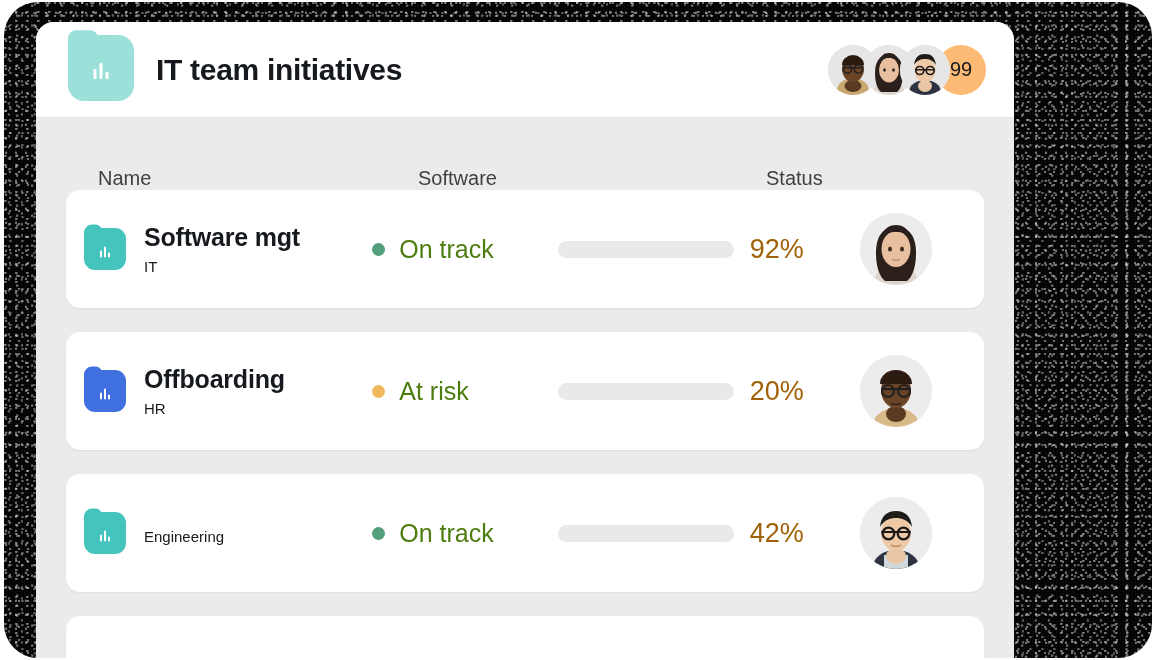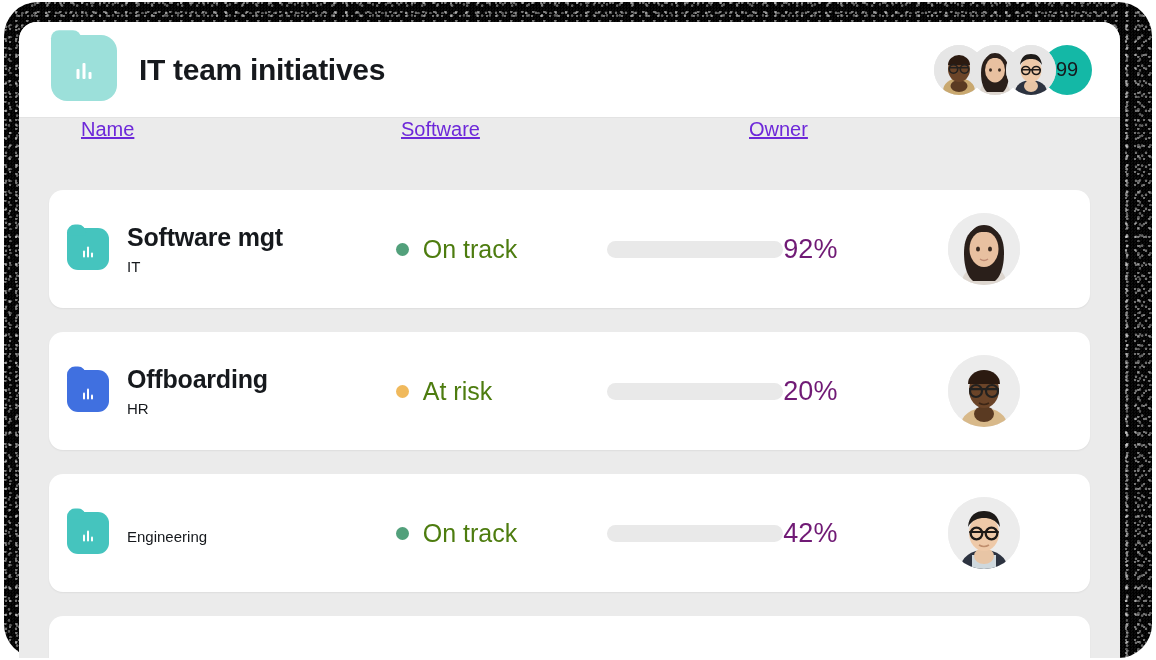--- a/index.html
+++ b/index.html
@@ -36,22 +36,22 @@
       radial-gradient(circle at 20% 77%, rgba(255,255,255,.5) 0 1px, transparent 1.6px),
       radial-gradient(circle at 54% 93%, rgba(255,255,255,.4) 0 1px, transparent 1.6px);
     background-size: 11px 9px, 13px 11px, 9px 13px, 15px 10px, 10px 14px, 12px 12px;
     opacity: .85;
     pointer-events: none;
   }
 
   
   #window {
     position: absolute;
-    left: 19px; top: 22px;
-    width: 1101px; height: 636px;
+    left: 36px; top: 22px;
+    width: 978px; height: 636px;
     background: #ebebeb;
     border-radius: 18px 18px 0 0;
     overflow: hidden;
   }
 
   
   .header {
     height: 96px;
     background: #ffffff;
     display: flex;
@@ -116,36 +116,35 @@
     border-radius: 50%;
     background: #e4e4e4;
     overflow: hidden;
     position: relative;
     flex: 0 0 auto;
   }
   .av svg { display: block; width: 100%; height: 100%; }
   .av-count {
     width: 50px; height: 50px;
     border-radius: 50%;
-    background: #14b8a6;
+    background: #fdba74;
     display: flex; align-items: center; justify-content: center;
     font-size: 20px; color: #16191d; font-weight: 400;
     flex: 0 0 auto;
   }
 
   
   .table-area { padding: 0 30px; }
   .col-head {
     display: flex;
-    align-items: flex-start;
+    align-items: flex-end;
     height: 72px;
     font-size: 20px;
-    color: #6d28d9;
+    color: #404040;
     font-weight: 400;
-    text-decoration: underline;
   }
   .c-name     { width: 352px; padding-left: 32px; }
   .c-status   { width: 215px; }
   .c-progress { width: 322px; }
   .c-owner    { width: 168px; text-align: left; padding-left: 26px; }
 
   .row {
     display: flex;
     align-items: center;
     height: 118px;
@@ -166,21 +165,21 @@
 
   .cell-progress { width: 322px; display: flex; align-items: center; }
   .bar-track {
     width: 176px; height: 17px;
     background: #e9e9e9;
     border-radius: 9px;
     overflow: hidden;
     flex: 0 0 auto;
   }
   .bar-fill { height: 100%; border-radius: 9px; }
-  .pct { font-size: 27px; color: #701a75; }
+  .pct { font-size: 27px; color: #a16207; margin-left: 16px; }
 
   .cell-owner { width: 168px; display: flex; align-items: center; padding-left: 24px; }
   .owner-av { width: 72px; height: 72px; border-radius: 50%; background: #ececec; overflow: hidden; }
   .owner-av svg { display: block; width: 100%; height: 100%; }
 </style>
 </head>
 <body>
 
 <div id="frame"></div>
 <div id="frame-noise"></div>
@@ -241,21 +240,21 @@
       </span>
       <span class="av-count">99</span>
     </span>
   </div>
 
   <div class="table-area">
 
     <div class="col-head">
       <span class="c-name">Name</span>
       <span class="c-progress">Software</span>
-      <span class="c-owner">Owner</span>
+      <span class="c-owner">Status</span>
     </div>
 
     <div id="rows">
         <div class="row">
     <div class="cell-name">
       <span class="folder folder-sm" style="background:#45c4be">
         <span class="bars">
                 <i></i>
                 <i></i>
                 <i></i>

